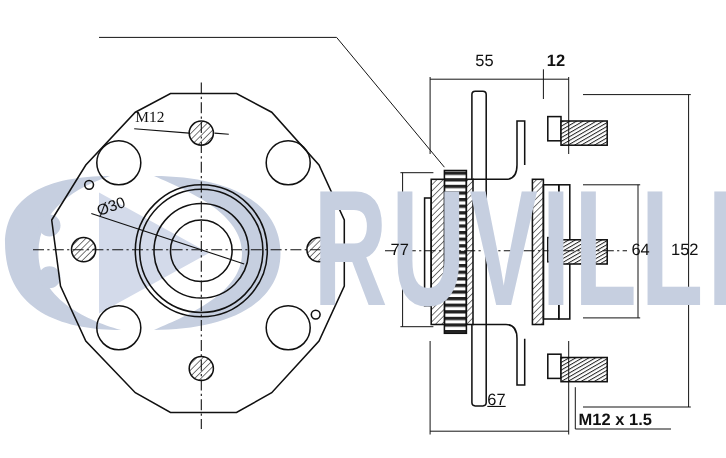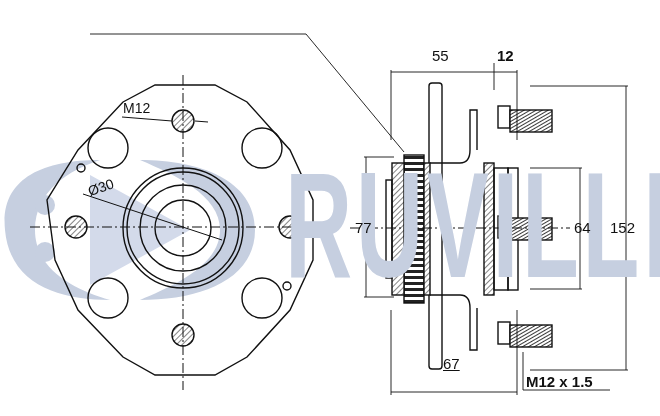--- a/index.html
+++ b/index.html
@@ -101,21 +101,21 @@
       <line x1="391" y1="392" x2="517" y2="392"></line>
       <line x1="523" y1="352" x2="523" y2="390"></line>
       <line x1="523" y1="390" x2="610" y2="390"></line>
       <line x1="90" y1="34" x2="306" y2="34"></line>
       <line x1="306" y1="34" x2="404" y2="152"></line>
     </g>
   </svg>
 
   <div class="wm" style="left:285px;top:150px;font-size:150px;letter-spacing:6px;transform:scaleX(0.62);transform-origin:left top;">RUVILLE</div>
 
-  <div class="lbl" style="left:123px;top:101px;font-size:14px;">M12</div>
+  <div class="lbl" style="left:123px;top:101px;font-size:14px;font-family:Liberation Serif, serif;">M12</div>
   <div class="lbl" style="left:86px;top:185px;font-size:14px;transform:rotate(-19deg);transform-origin:left top;">Ø30</div>
   <div class="lbl" style="left:432px;top:48px;">55</div>
   <div class="lbl" style="left:497px;top:48px;font-weight:bold;">12</div>
   <div class="lbl" style="left:355px;top:220px;text-align:center;">77</div>
   <div class="lbl" style="left:574px;top:220px;text-align:right;">64</div>
   <div class="lbl" style="left:610px;top:220px;">152</div>
   <div class="lbl" style="left:443px;top:356px;text-decoration:underline;">67</div>
   <div class="lbl" style="left:526px;top:374px;font-weight:bold;">M12 x 1.5</div>
 </div>
 

